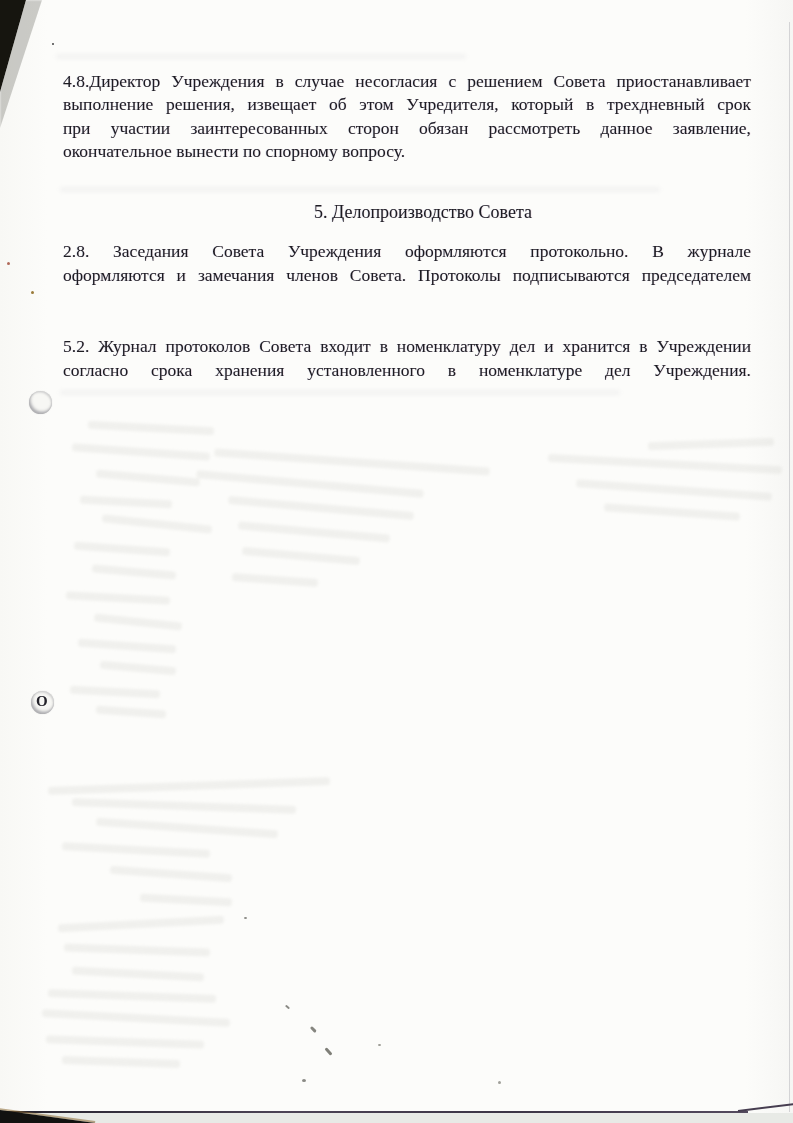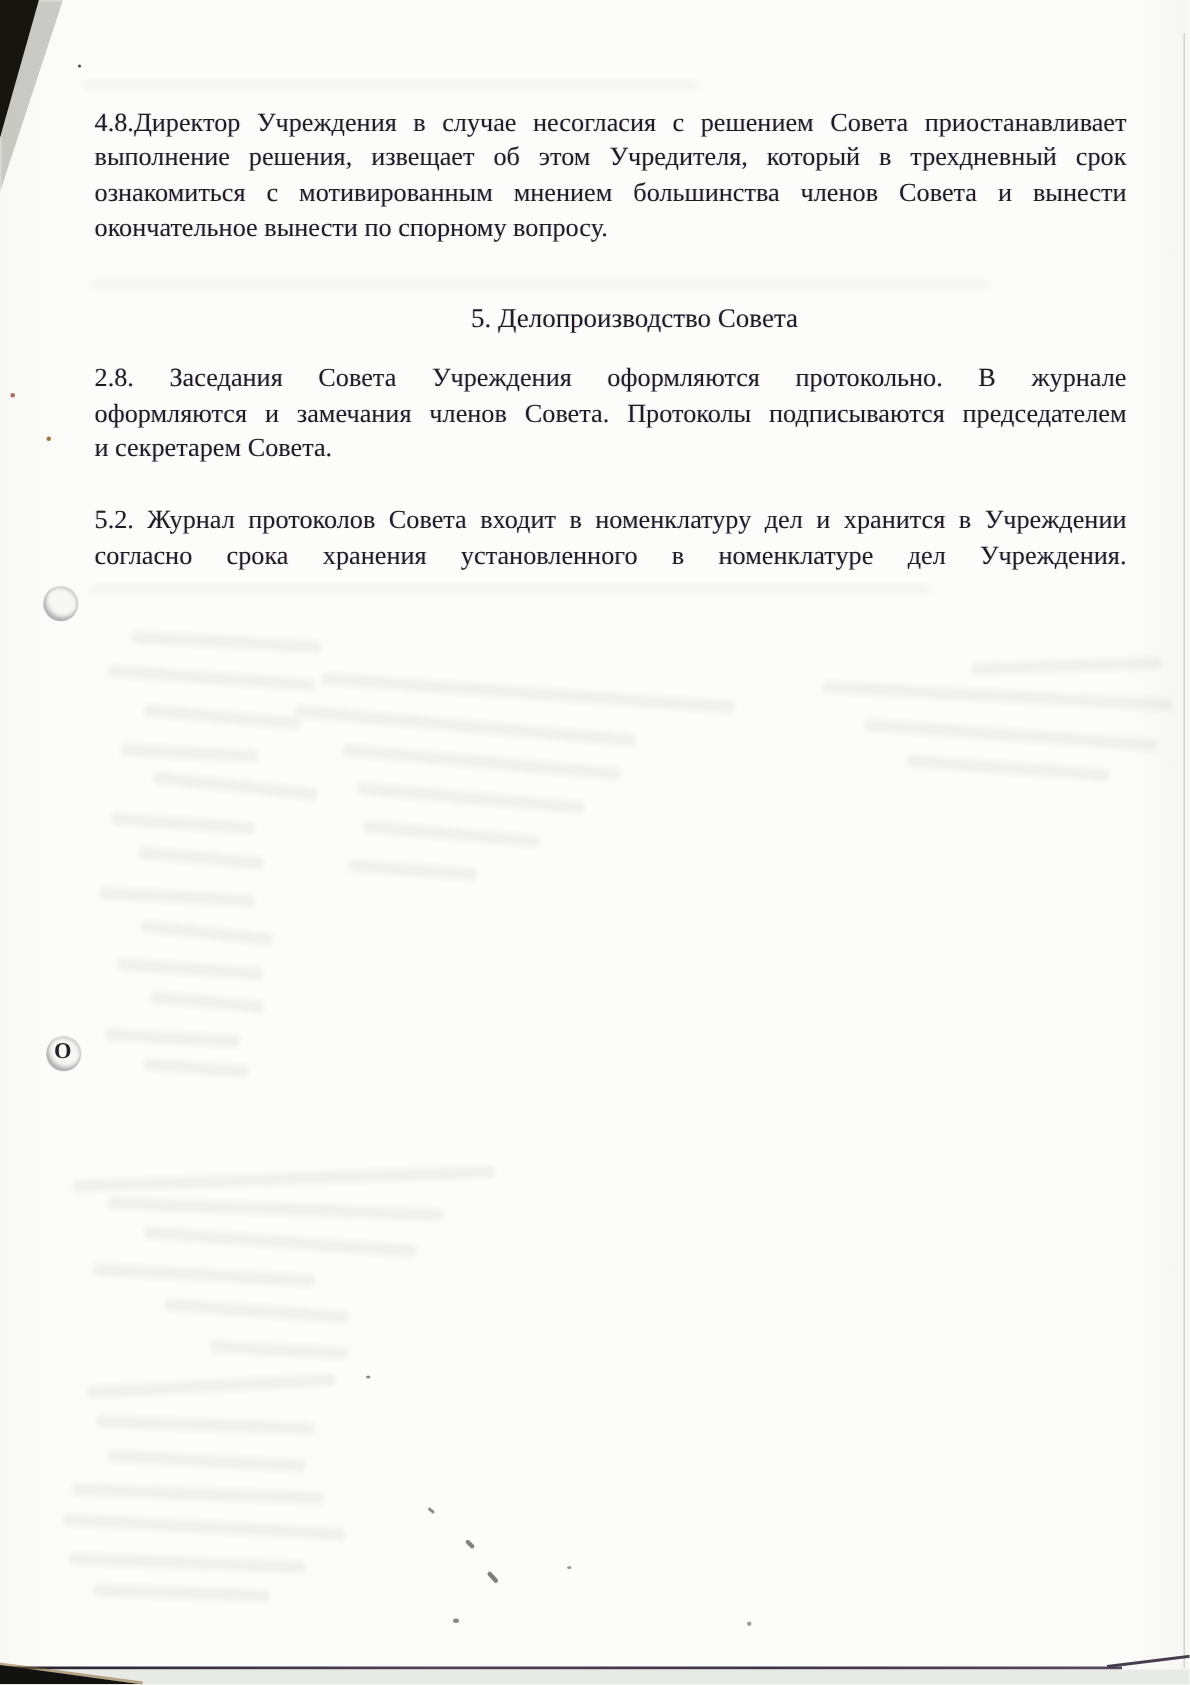--- a/index.html
+++ b/index.html
@@ -86,30 +86,29 @@
 
 <div class="page">
 
   <div class="band" style="left:56px;top:54px;width:410px;height:5px;"></div>
   <div class="band" style="left:60px;top:187px;width:600px;height:5px;"></div>
   <div class="band" style="left:60px;top:390px;width:560px;height:5px;"></div>
 
   <div class="textblock p48">
     <div class="jline">4.8.Директор Учреждения в случае несогласия с решением Совета приостанавливает</div>
     <div class="jline">выполнение решения, извещает об этом Учредителя, который в трехдневный срок</div>
-    <div class="jline">ознакомиться с мотивированным мнением большинства членов Совета и вынести</div>
+    <div class="jline">при участии заинтересованных сторон обязан рассмотреть данное заявление,</div>
     <div class="lline">окончательное вынести по спорному вопросу.</div>
   </div>
 
   <div class="heading">5. Делопроизводство Совета</div>
 
   <div class="textblock p5x p51">
     <div class="jline">2.8. Заседания Совета Учреждения оформляются протокольно. В журнале</div>
     <div class="jline">оформляются и замечания членов Совета. Протоколы подписываются председателем</div>
-    <div class="lline">и секретарем Совета.</div>
   </div>
 
   <div class="textblock p5x p52">
     <div class="jline">5.2. Журнал протоколов Совета входит в номенклатуру дел и хранится в Учреждении</div>
     <div class="jline">согласно срока хранения установленного в номенклатуре дел Учреждения.</div>
   </div>
 
   <div class="hole" style="left:29px;top:391px;"></div>
   <div class="hole" style="left:31px;top:691px;">
     <span class="hole-letter">О</span>

